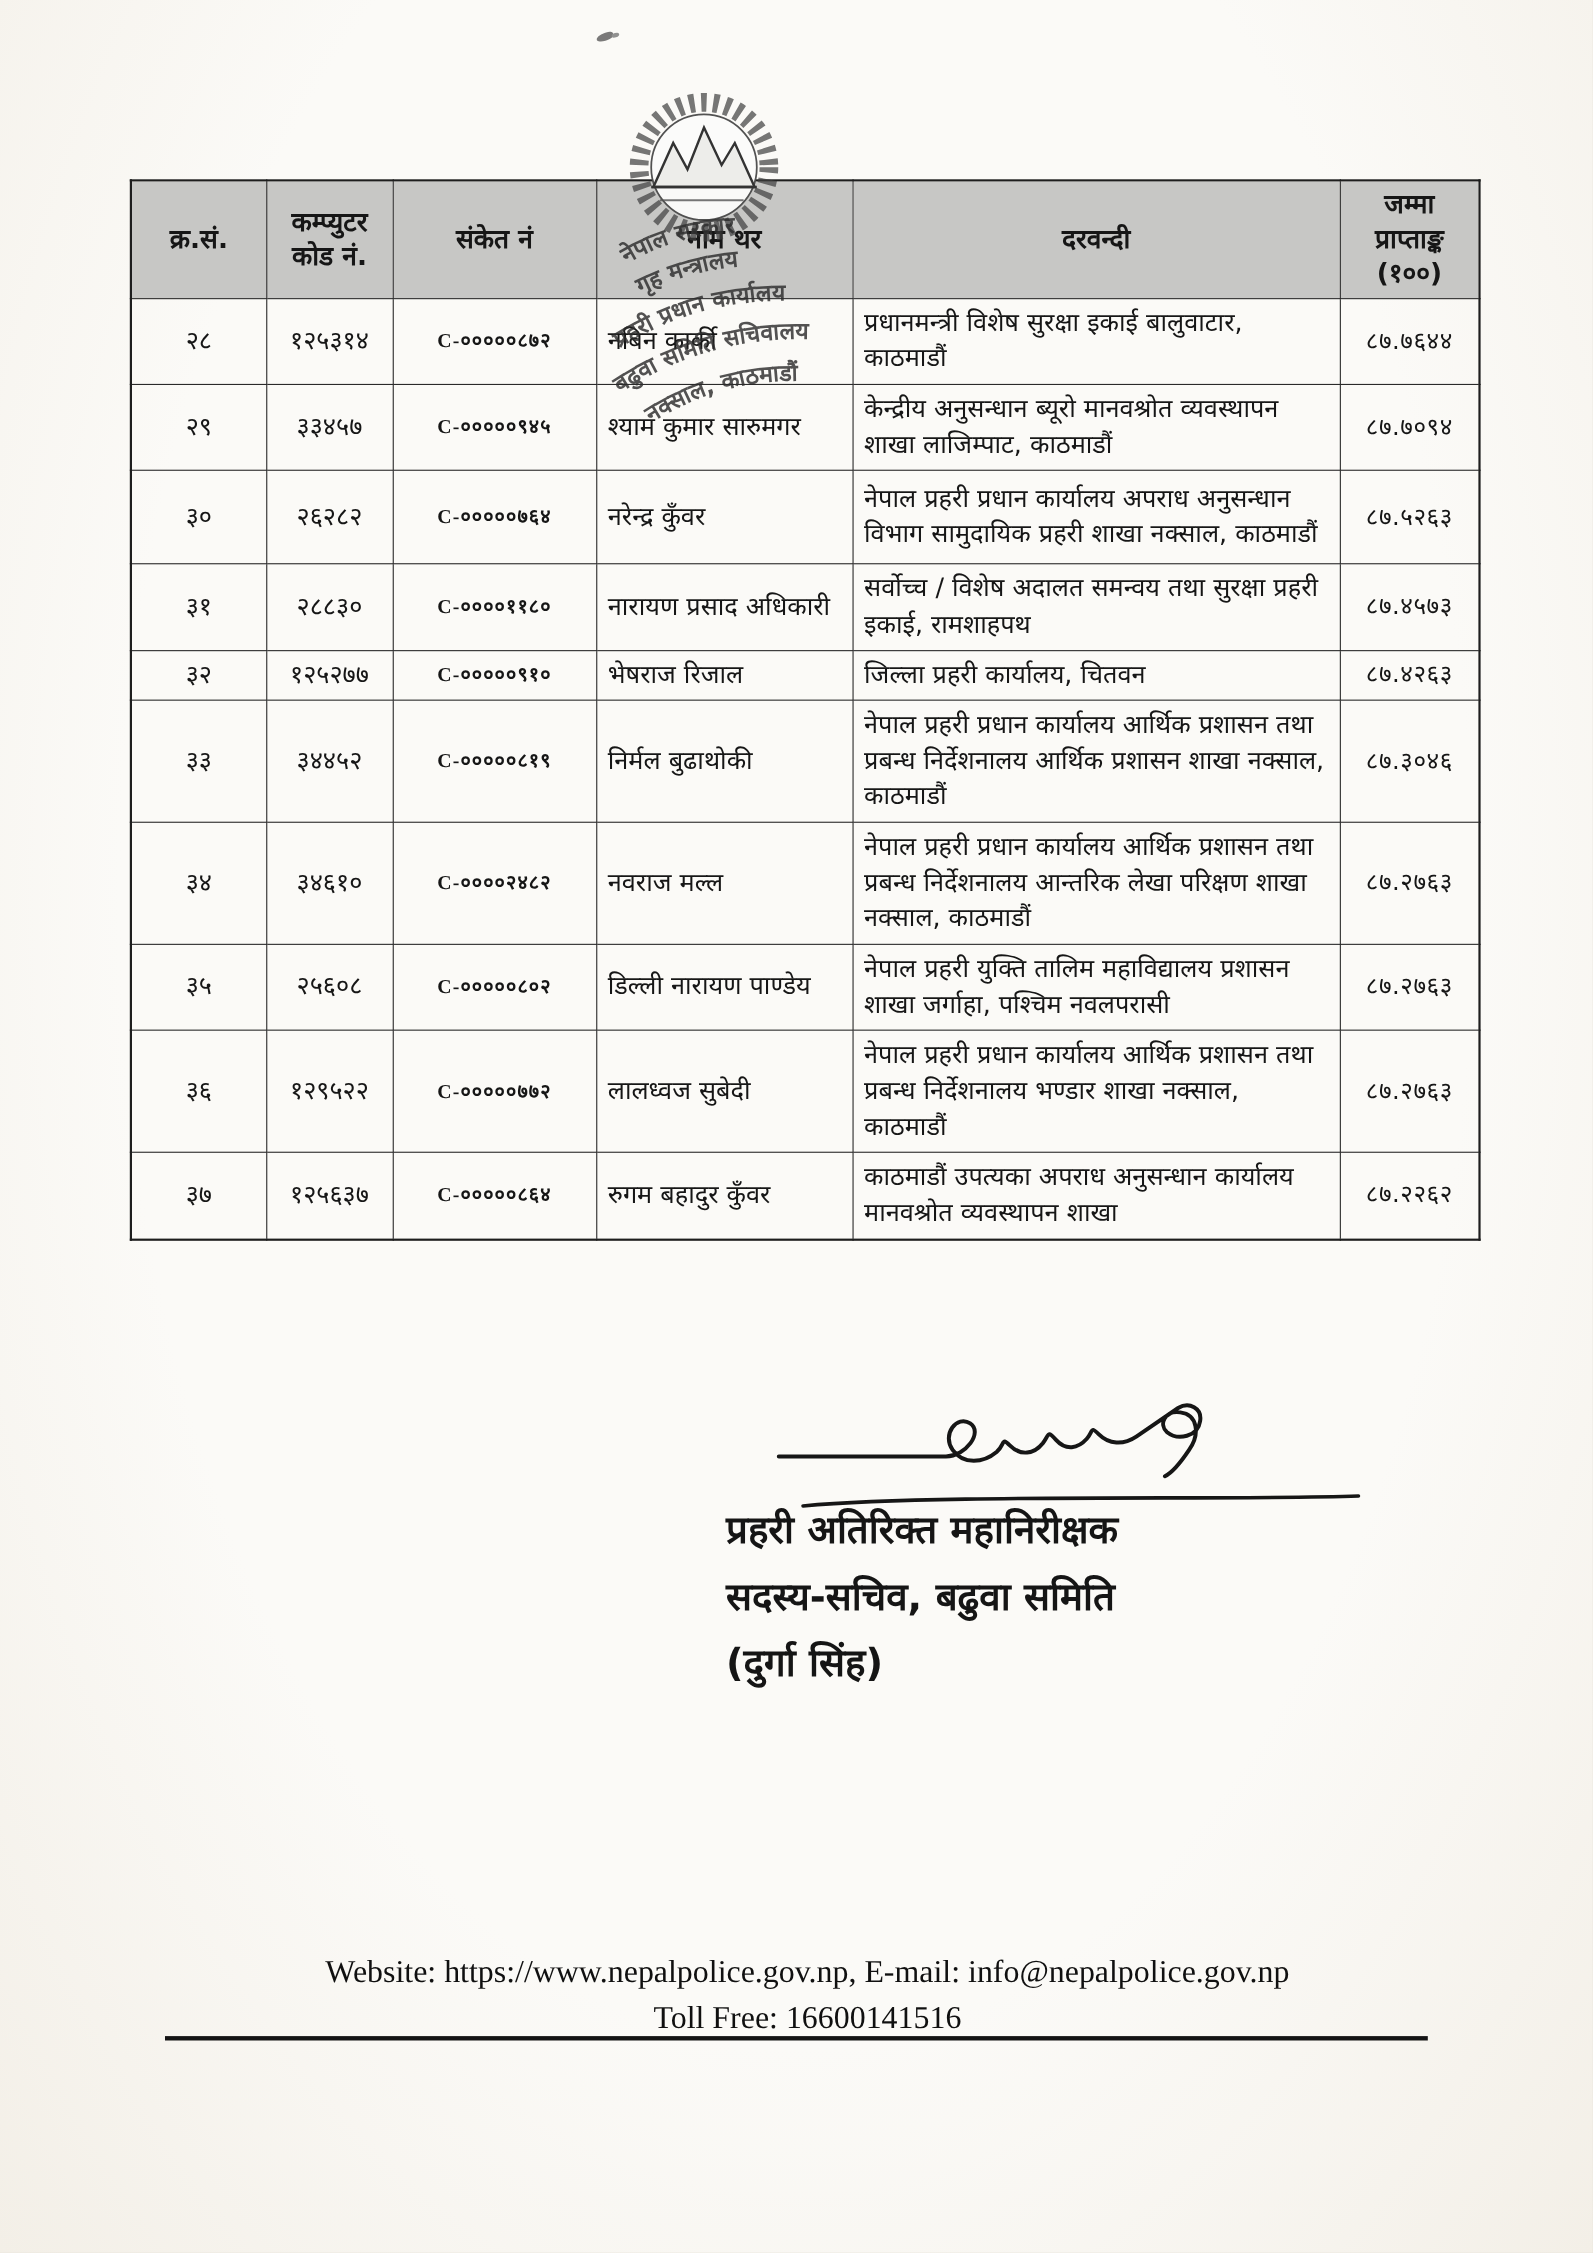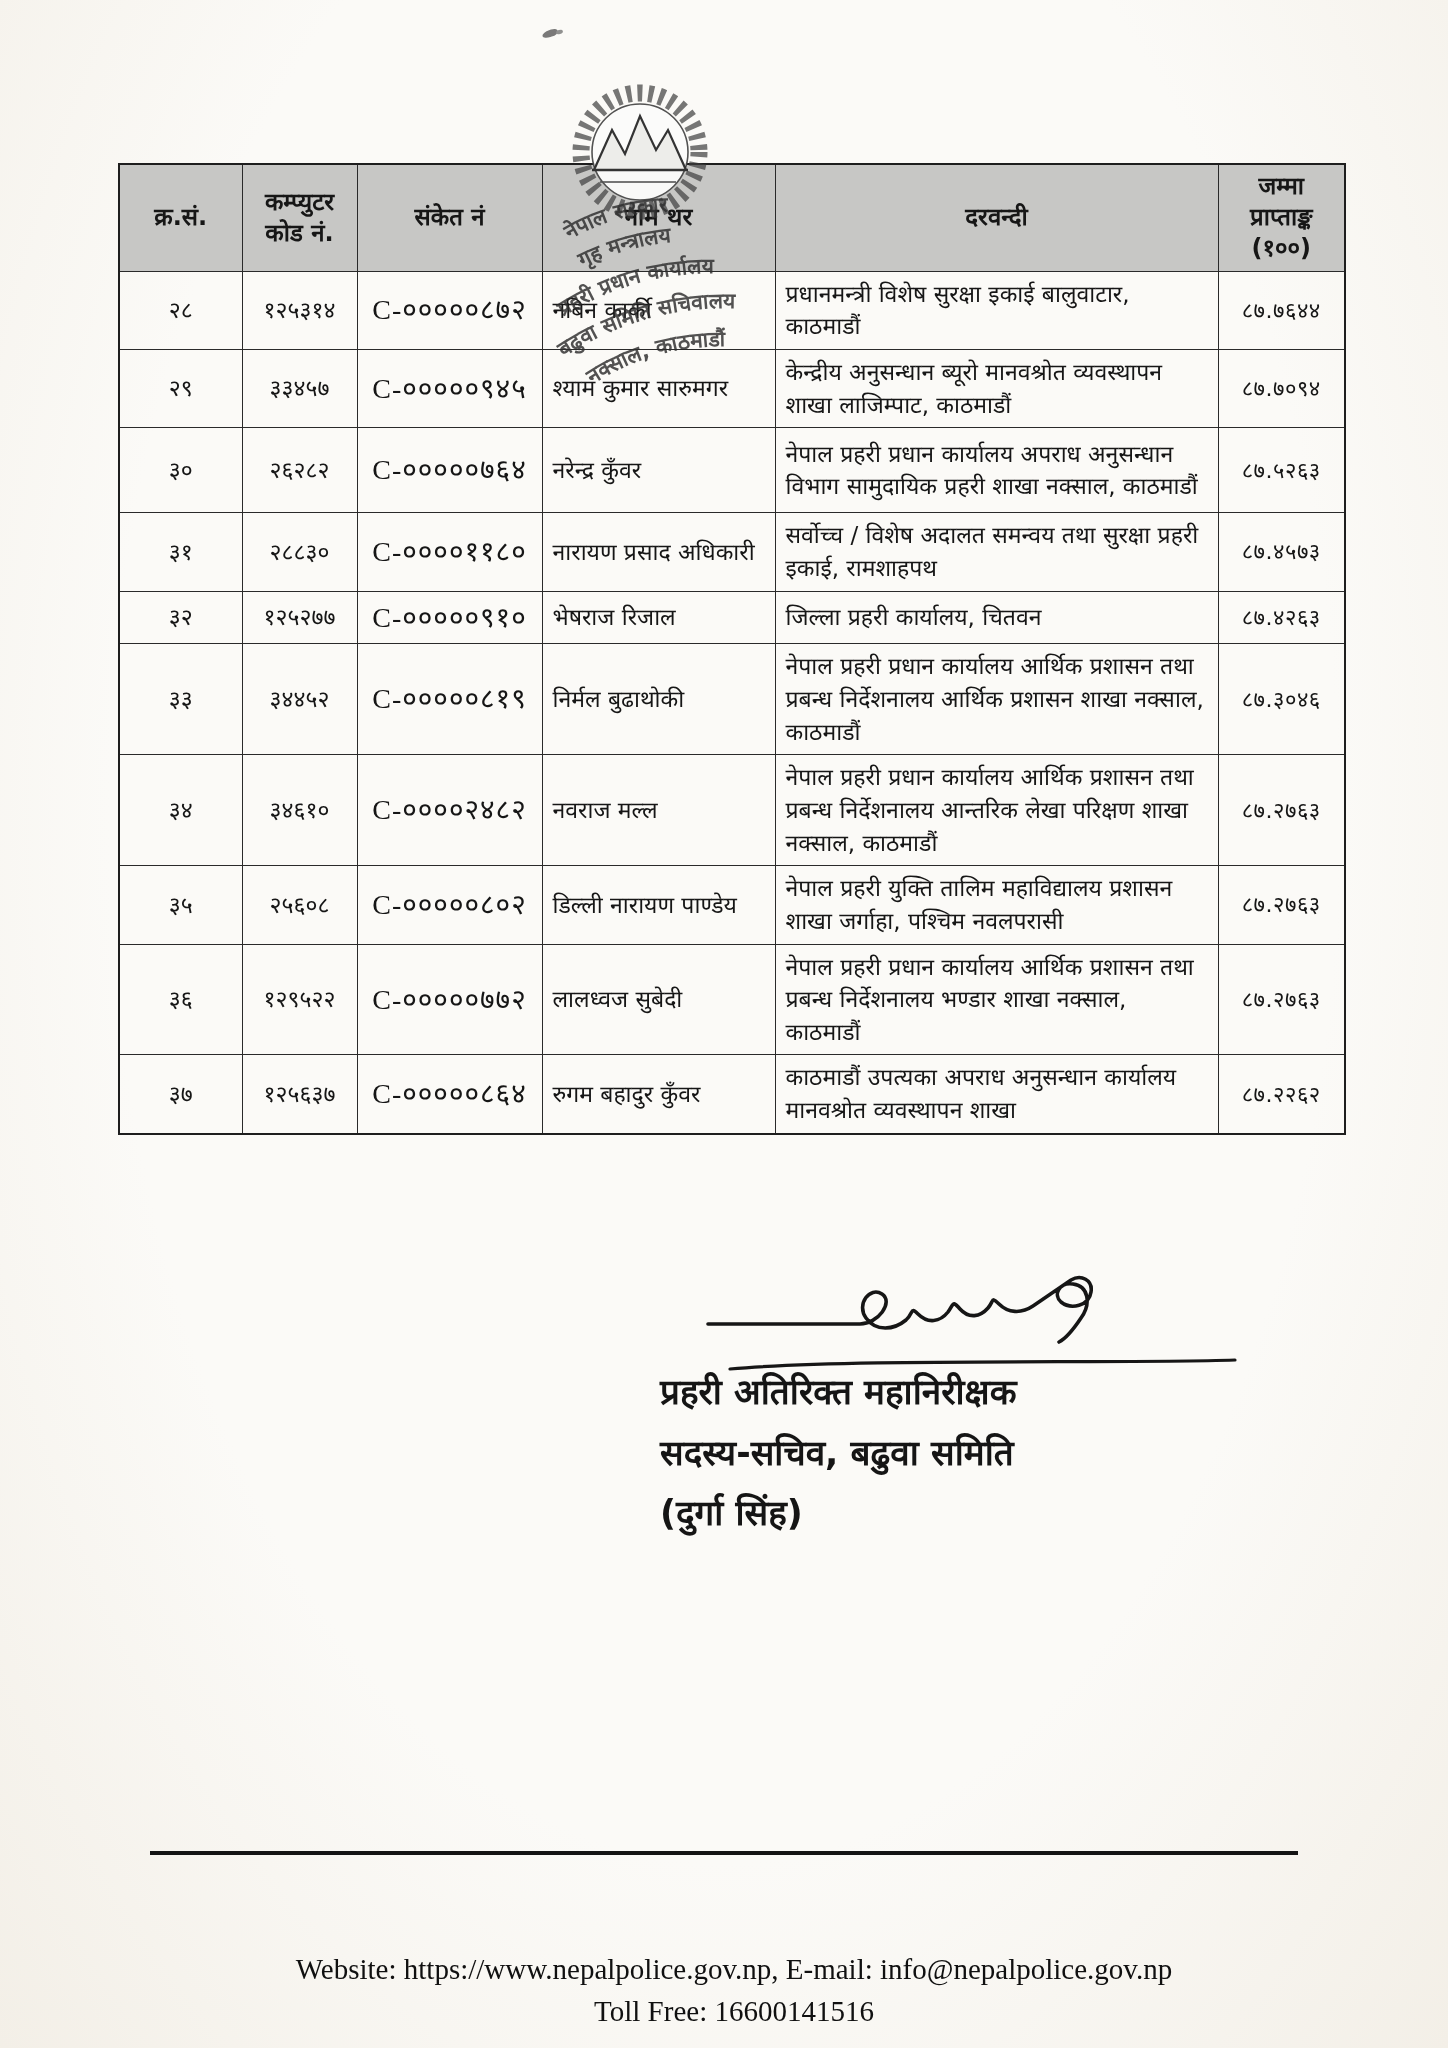--- a/index.html
+++ b/index.html
@@ -27,21 +27,21 @@
     border:1.6px solid #2a2a2a;padding:6px 10px;vertical-align:middle;
     line-height:1.42;overflow:hidden;
   }
   .doc-table{border:2.5px solid #1e1e1e;}
   .doc-table thead th{
     background:#c7c7c5;font-weight:bold;font-size:24px;text-align:center;height:85px;line-height:1.3;
   }
   .col-sn{width:123px;} .col-code{width:115px;} .col-sym{width:185px;}
   .col-name{width:233px;} .col-dar{width:443px;} .col-marks{width:127px;}
   td.c{text-align:center;}
-  td.sym{font-family:"Liberation Serif","DejaVu Sans",serif;font-size:28px;letter-spacing:1px;}
+  td.sym{font-family:"Liberation Serif","DejaVu Sans",serif;font-size:18px;letter-spacing:1px;font-weight:bold;}
   td.marks{text-align:center;font-size:22px;letter-spacing:.5px;}
   td.dar{font-size:23px;}
   tbody tr:nth-child(1){height:62px;padding-left:12px;}
   tbody tr:nth-child(2){height:67px;}
   tbody tr:nth-child(3){height:85px;}
   tbody tr:nth-child(4){height:58px;padding-left:48px;}
   tbody tr:nth-child(5){height:38px;}
   tbody tr:nth-child(6){height:95px;}
   tbody tr:nth-child(7){height:88px;}
   tbody tr:nth-child(8){height:52px;}
@@ -51,21 +51,21 @@
   
   .sig-squiggle{position:absolute;left:700px;top:1272px;width:560px;height:115px;}
   .sig-text{
     position:absolute;left:660px;top:1362px;width:640px;text-align:left;
     font-size:35px;font-weight:600;line-height:1.73;color:#151515;
   }
 
   
   .footer-line{position:absolute;left:150px;top:1851px;width:1148px;height:4px;background:#141414;}
   .footer{
-    position:absolute;left:150px;top:1948px;width:1168px;text-align:center;
+    position:absolute;left:150px;top:1772px;width:1168px;text-align:center;
     font-family:"Liberation Serif","DejaVu Serif",serif;font-size:29px;color:#101010;line-height:1.45;
   }
 </style>
 </head>
 <body>
 
 <div class="page">
 
   <span class="smudge"></span>
 

